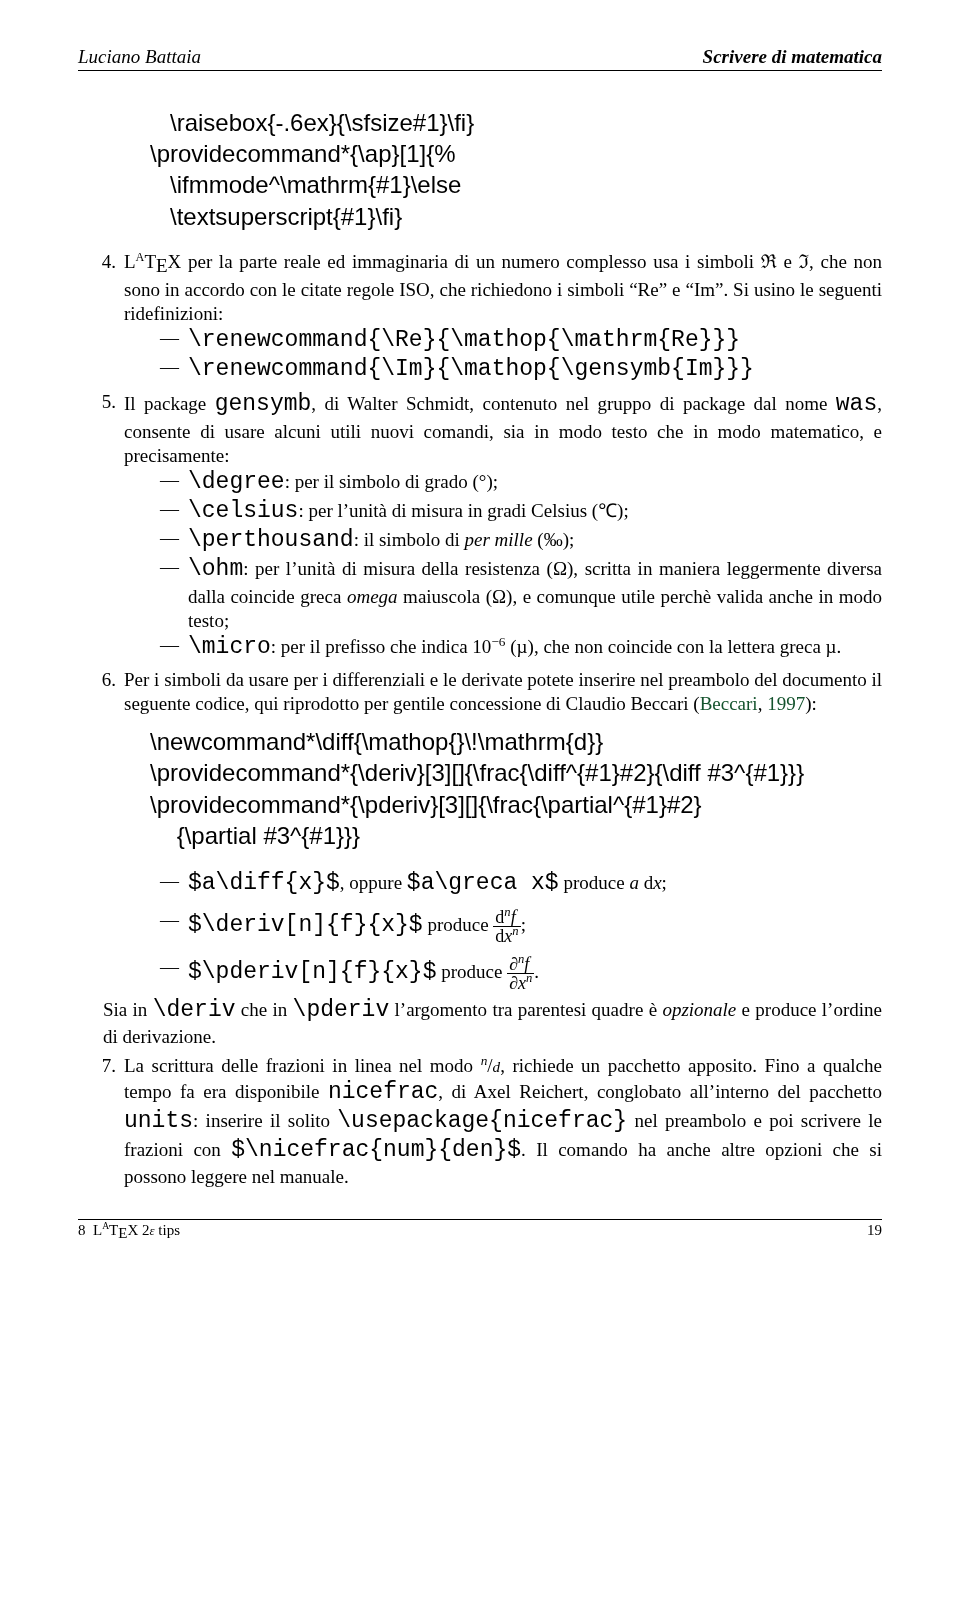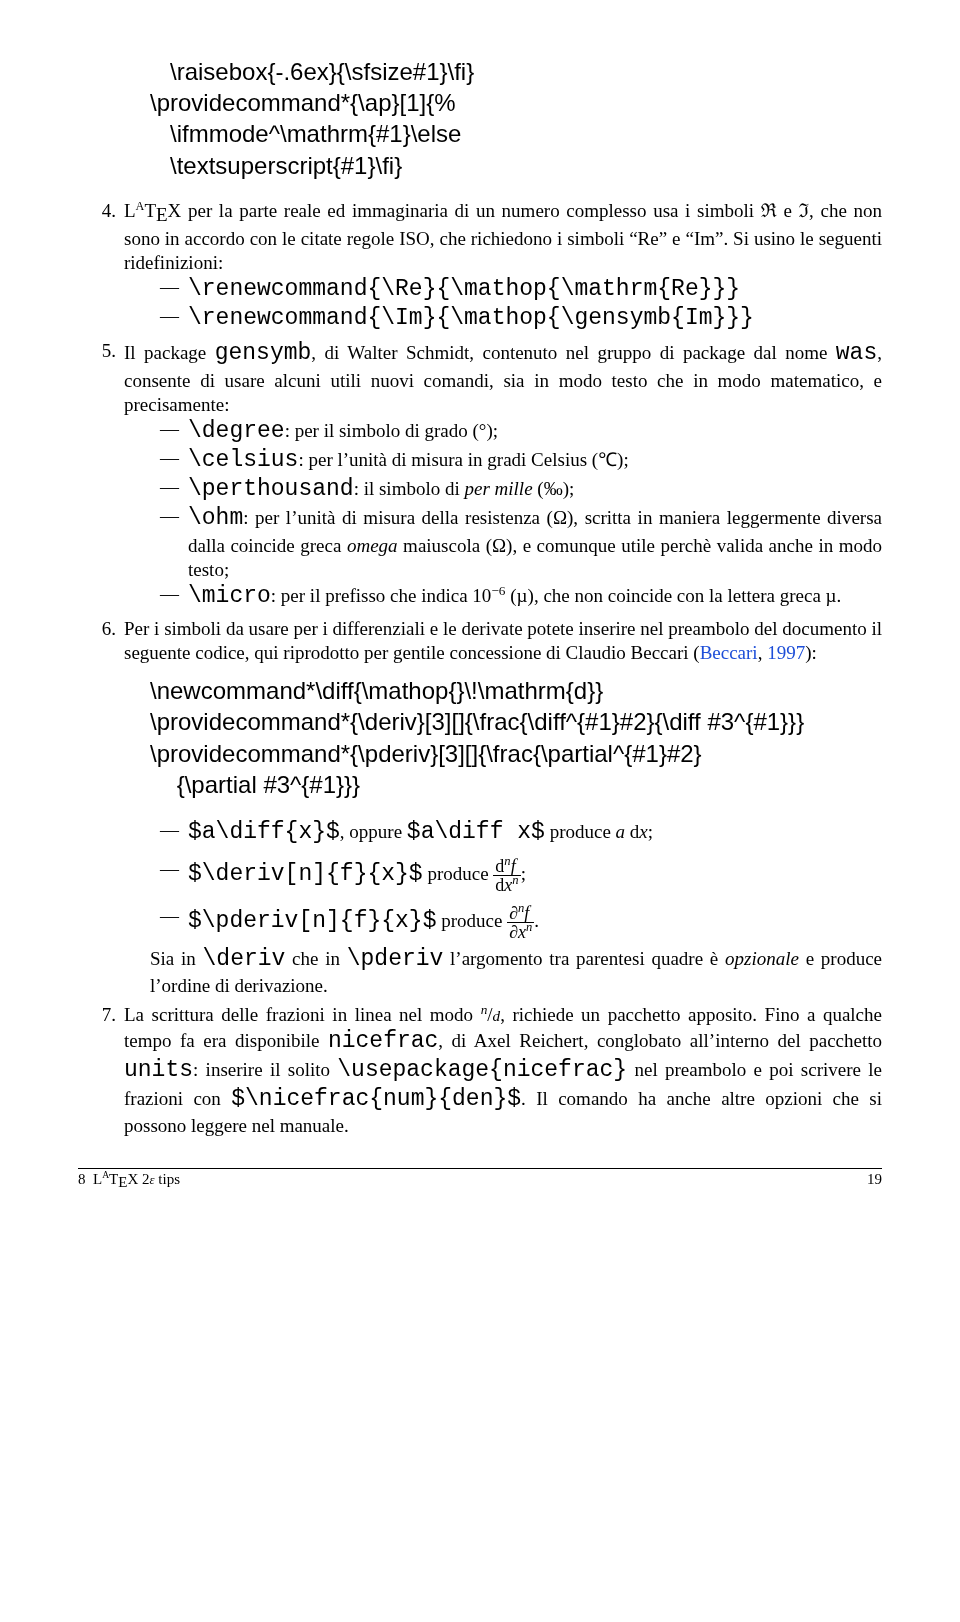--- a/index.html
+++ b/index.html
@@ -86,27 +86,31 @@
     }
     .footer {
       display: flex;
       justify-content: space-between;
       border-top: 0.8px solid #000;
       padding-top: 2px;
       margin-top: 30px;
       font-size: 15px;
     }
     sup { font-size: 0.7em; line-height: 0; }
-    .link { color: #1d4ed8; }
+    .link { color: #14532d; }
   </style>
 </head>
 <body>
 
 <div class="page">
 
+  <div class="header">
+    <span>Luciano Battaia</span>
+    <span class="right">Scrivere di matematica</span>
+  </div>
 
   <div class="content">
 
     <div class="code-block"><span>   \raisebox{-.6ex}{\sfsize#1}\fi}</span>
 <span>\providecommand*{\ap}[1]{%</span>
 <span>   \ifmmode^\mathrm{#1}\else</span>
 <span>   \textsuperscript{#1}\fi}</span></div>
 
 
     <div class="list-item">
@@ -161,21 +165,21 @@
     <div class="code-block"><span>\newcommand*\diff{\mathop{}\!\mathrm{d}}</span>
 <span>\providecommand*{\deriv}[3][]{\frac{\diff^{#1}#2}{\diff #3^{#1}}}</span>
 <span>\providecommand*{\pderiv}[3][]{\frac{\partial^{#1}#2}</span>
 <span>    {\partial #3^{#1}}}</span></div>
 
 
     <div style="margin-left:46px;">
       <div class="subitem" style="margin-bottom:10px;">
         <div class="dash">—</div>
         <div class="sb-body">
-          <span class="tt">$a\diff{x}$</span><span>, oppure </span><span class="tt">$a\diff x$</span><span> produce </span><i>a</i><span> d</span><i>x</i><span>;</span>
+          <span class="tt">$a\diff{x}$</span><span>, oppure </span><span class="tt">$a\greca x$</span><span> produce </span><i>a</i><span> d</span><i>x</i><span>;</span>
         </div>
       </div>
       <div class="subitem" style="margin-bottom:10px;">
         <div class="dash">—</div>
         <div class="sb-body">
           <span class="tt">$\deriv[n]{f}{x}$</span><span> produce </span>
           <span class="frac">
             <span class="num"><span>d</span><sup><i>n</i></sup><i>f</i></span>
             <span class="den"><span>d</span><i>x</i><sup><i>n</i></sup></span>
           </span><span>;</span>
@@ -186,21 +190,21 @@
         <div class="sb-body">
           <span class="tt">$\pderiv[n]{f}{x}$</span><span> produce </span>
           <span class="frac">
             <span class="num"><i>∂</i><sup><i>n</i></sup><i>f</i></span>
             <span class="den"><i>∂</i><i>x</i><sup><i>n</i></sup></span>
           </span><span>.</span>
         </div>
       </div>
     </div>
 
-    <div style="margin-left:72px; text-align:justify; margin-top:4px;">
+    <div style="margin-left:25px; text-align:justify; margin-top:4px;">
       <span>Sia in </span><span class="tt">\deriv</span><span> che in </span><span class="tt">\pderiv</span><span> l’argomento tra parentesi quadre è </span><i>opzionale</i><span> e produce l’ordine di derivazione.</span>
     </div>
 
     <div class="list-item" style="margin-top:4px;">
       <div class="num-label">7.</div>
       <div class="item-body">
         <span>La scrittura delle frazioni in linea nel modo </span><sup><i>n</i></sup><span>/</span><span style="font-size:0.8em;"><i>d</i></span><span>, richiede un pacchetto apposito. Fino a qualche tempo fa era disponibile </span><span class="tt">nicefrac</span><span>, di Axel Reichert, conglobato all’interno del pacchetto </span><span class="tt">units</span><span>: inserire il solito </span><span class="tt">\usepackage{nicefrac}</span><span> nel preambolo e poi scrivere le frazioni con </span><span class="tt">$\nicefrac{num}{den}$</span><span>. Il comando ha anche altre opzioni che si possono leggere nel manuale.</span>
       </div>
     </div>
 

